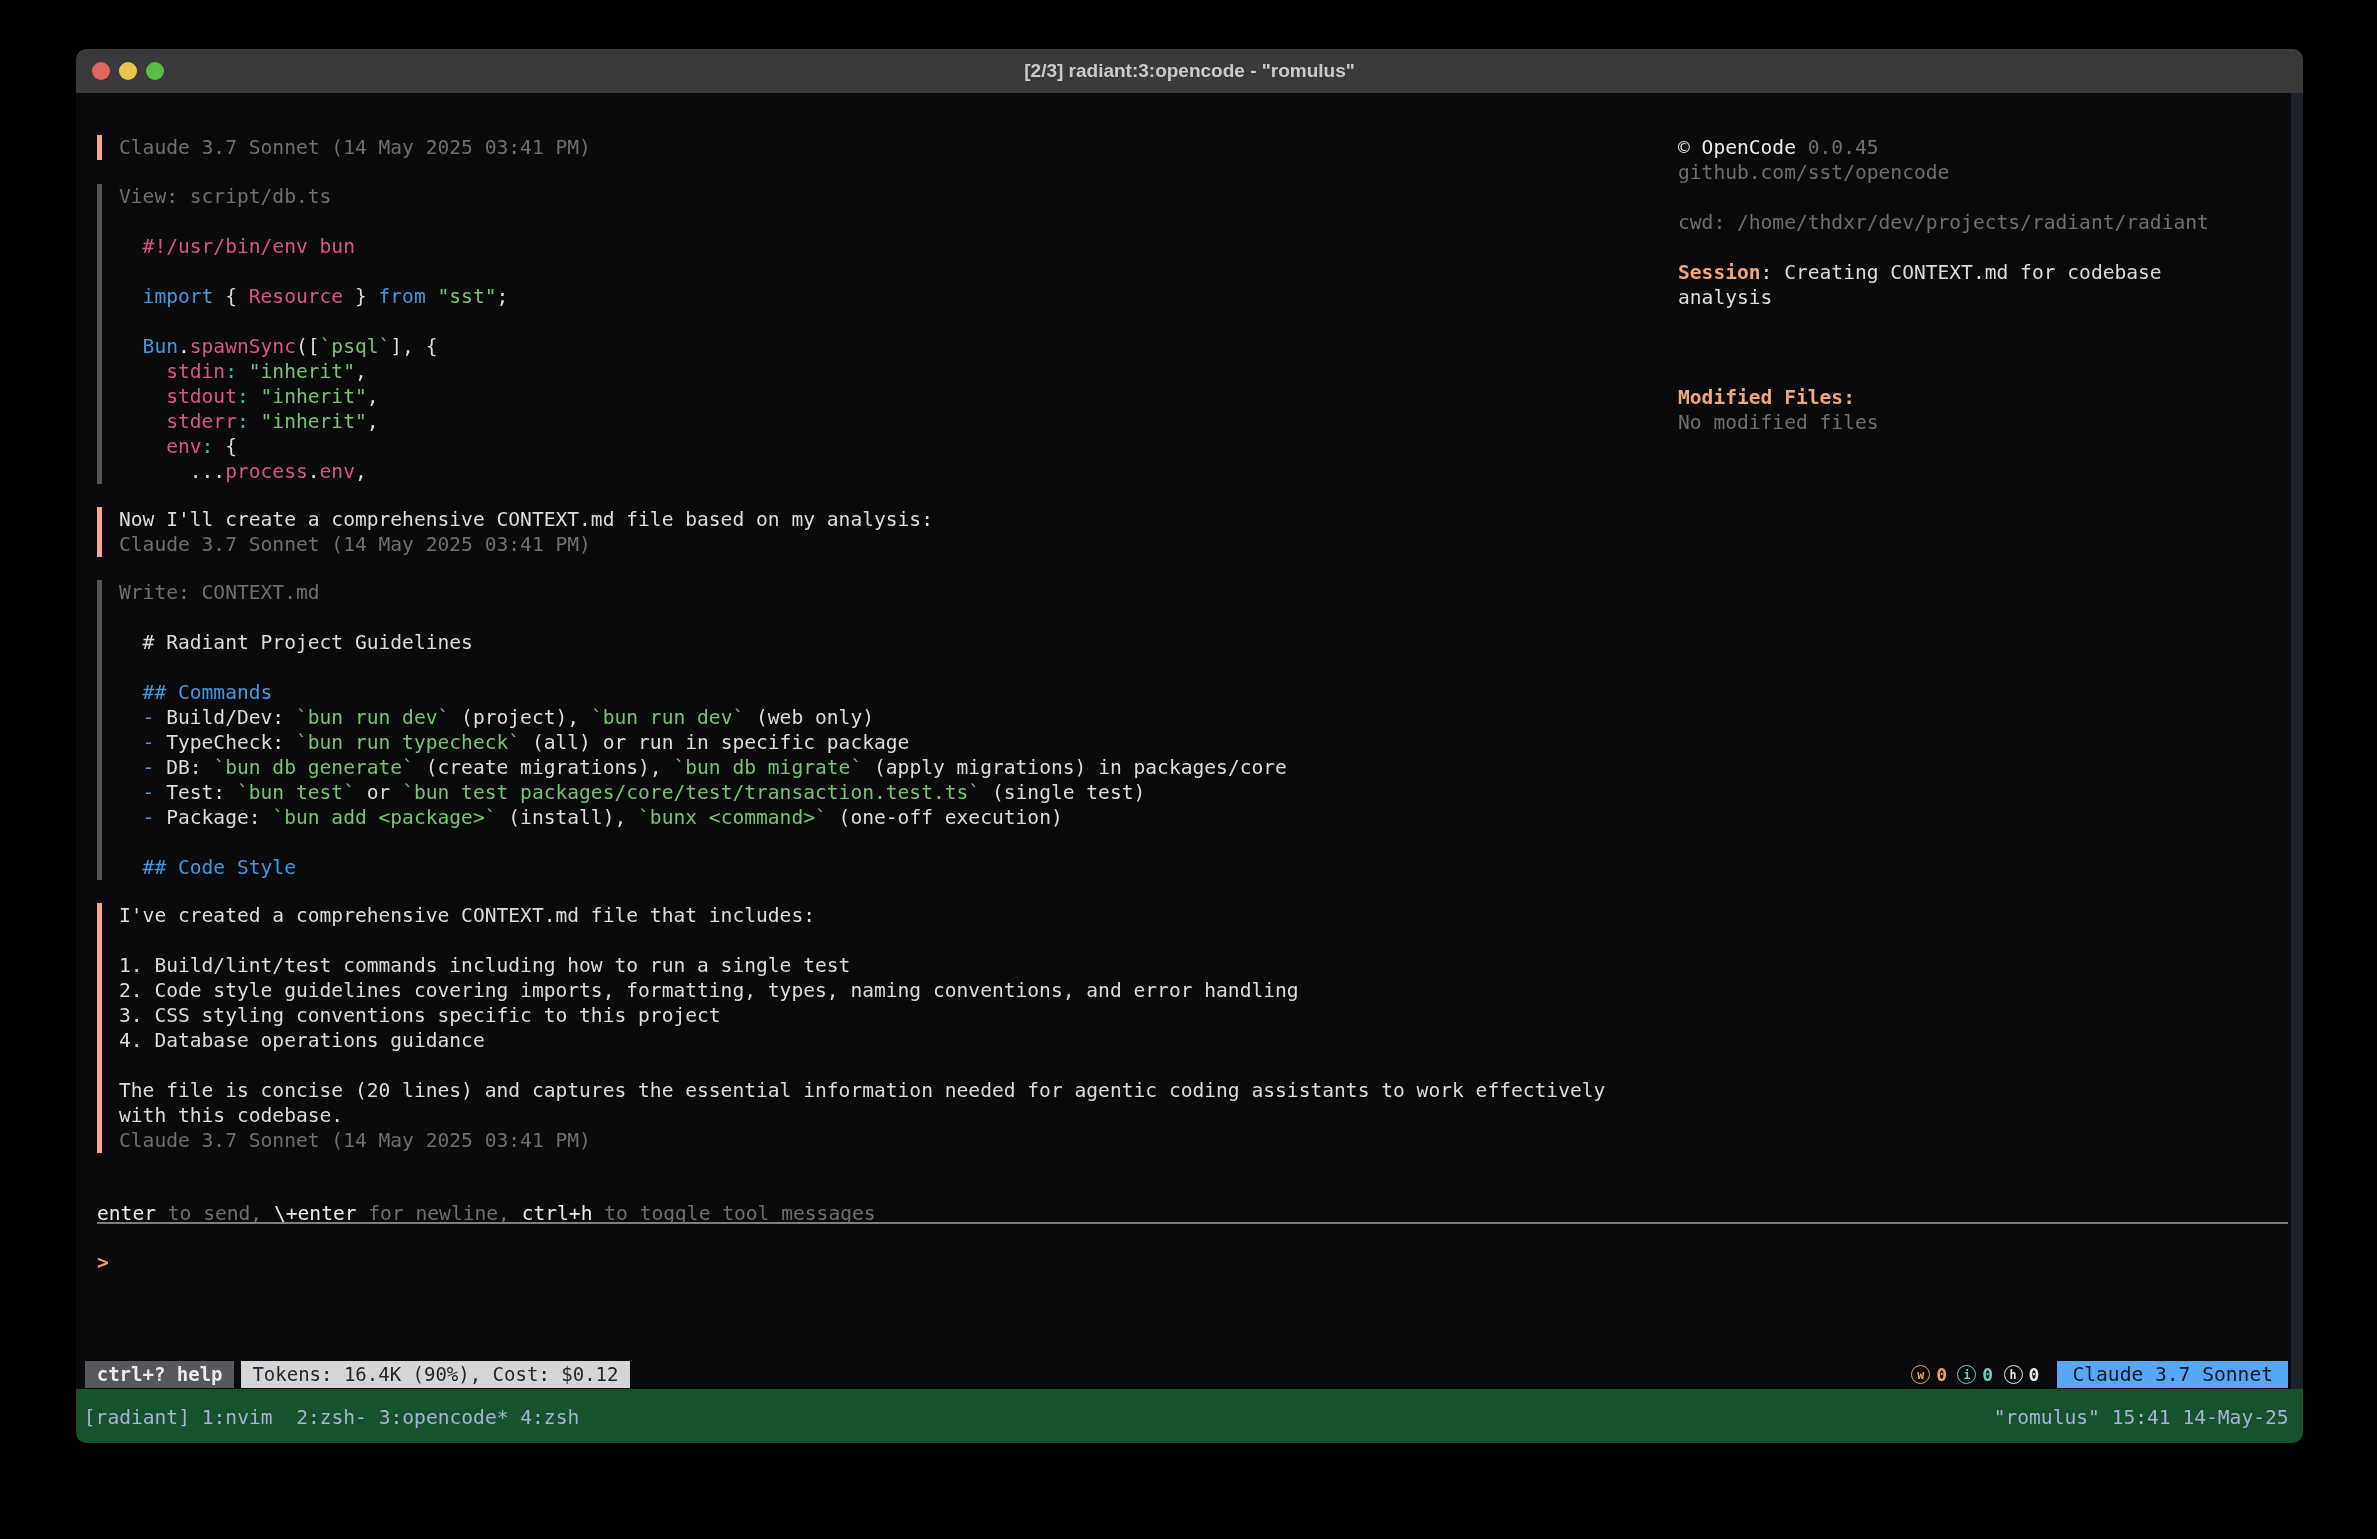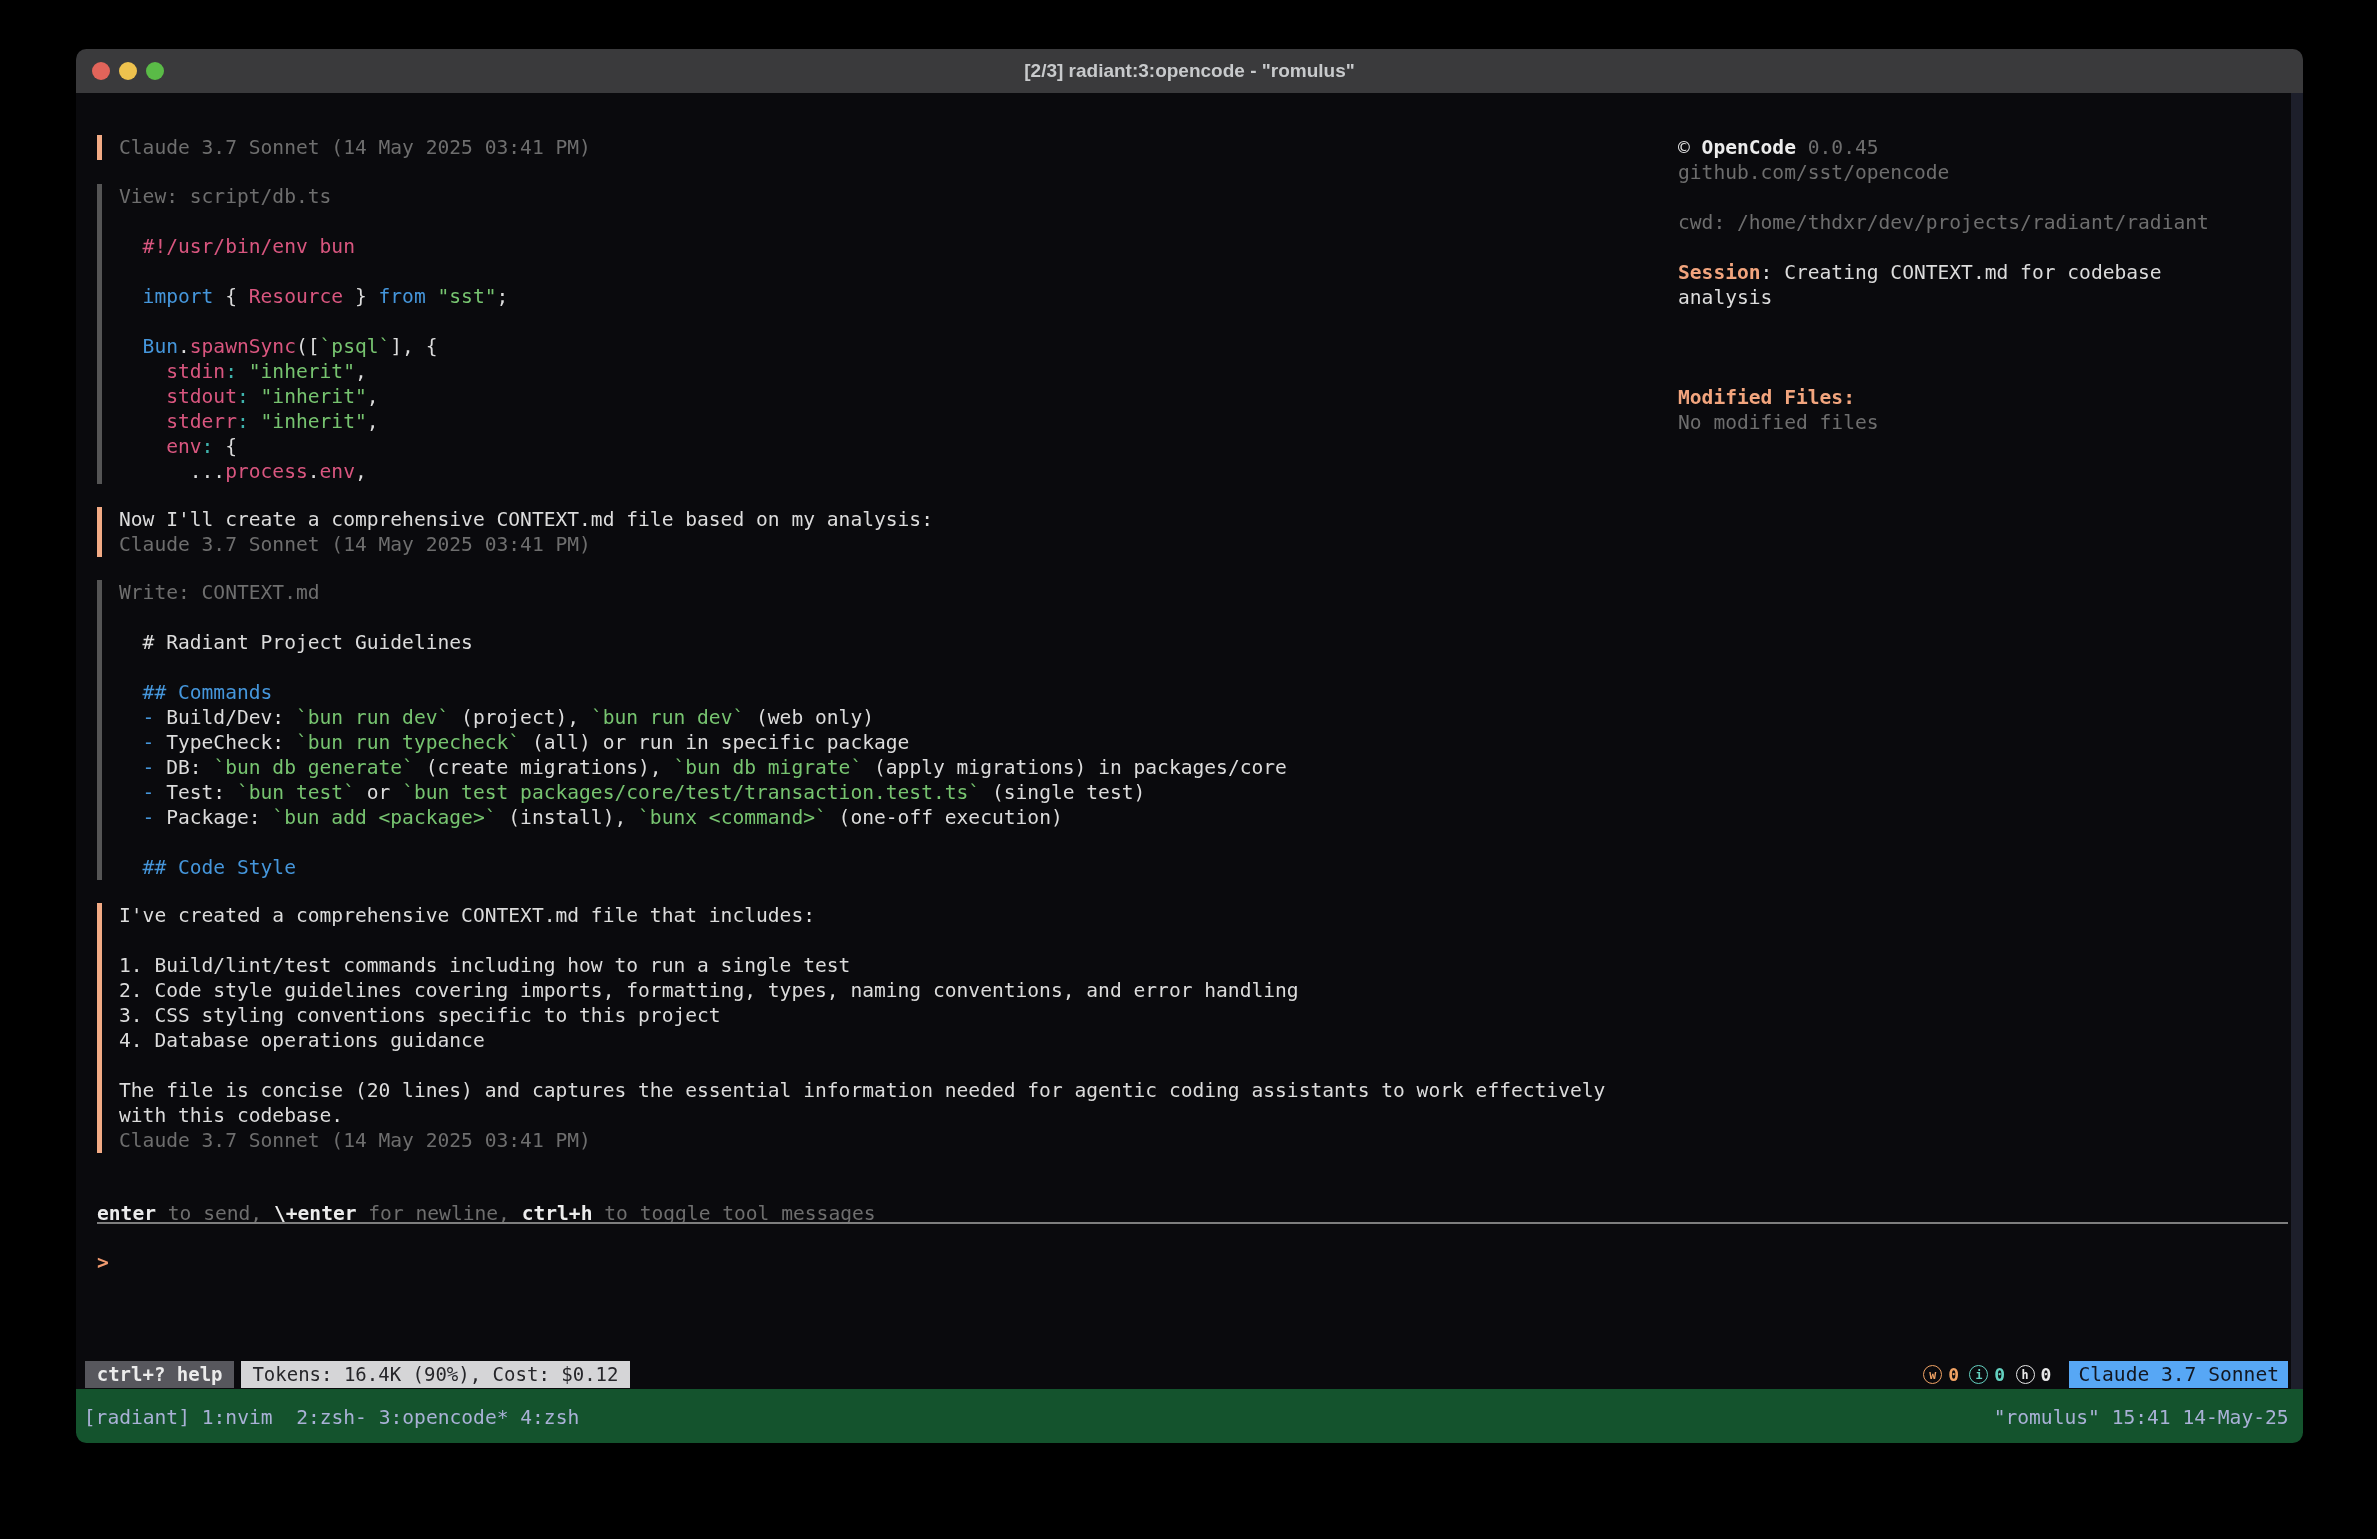--- a/index.html
+++ b/index.html
@@ -33,21 +33,21 @@
   .block{position:absolute;left:21px;border-left:5.9px solid #555;padding-left:17px;}
   .block.accent-orange{border-left-color:#f3ab85;}
   .block.accent-gray{border-left-color:#555555;}
   .b1{top:42px;}
   .b2{top:91px;}
   .b3{top:414px;}
   .b4{top:487px;}
   .b5{top:810px;}
   .sidebar{position:absolute;left:1602px;top:42px;width:613px;}
   .s-white{color:#dcdcdc;}
-  .s-whiteb{color:#ececec;font-weight:700;}
+  .s-whiteb{color:#ececec;font-weight:400;}
   .s-gray{color:#6e6e6e;}
   .s-orangeb{color:#f2a57e;font-weight:700;}
   .s-pink{color:#d9567f;}
   .s-blue{color:#4596db;}
   .s-green{color:#77c470;}
   .s-teal{color:#3fb3ad;}
   .help-line{position:absolute;left:21px;top:1108px;}
   .divider{position:absolute;left:21px;right:15px;top:1129px;height:2px;background:#7e7e7e;}
   .input-area{position:absolute;left:21px;top:1157px;right:26px;height:78px;}
   .prompt-char{font-size:19.6px;line-height:25px;font-weight:700;color:#f09a6f;white-space:pre;}
@@ -61,21 +61,21 @@
   .chip-tokens{background:#d5d5d7;color:#26262a;}
   .status-right{display:flex;align-items:center;gap:10.4px;}
   .diag-wrap{display:flex;align-items:center;gap:10.4px;}
   .diag-item{display:inline-flex;align-items:center;gap:5.9px;font-size:18px;font-weight:700;}
   .diag-icon{
     display:inline-flex;align-items:center;justify-content:center;
     width:17px;height:17px;border:1.6px solid currentColor;border-radius:50%;
     font-size:11.7px;font-weight:700;
   }
   .model-badge{
-    margin-left:7.8px;height:27px;line-height:27px;padding:0 9px;
+    margin-left:7.8px;height:27px;line-height:27px;padding:0 15px;
     background:#57a7f5;color:#12161f;font-size:19.6px;white-space:pre;
   }
   .tmux-bar{
     position:absolute;left:0;right:0;top:1296px;bottom:0;background:#14532d;
     padding:3.9px 14.4px 0 7.8px;box-sizing:border-box;
     display:flex;justify-content:space-between;align-items:center;
     color:#a9b1d6;font-size:19.6px;
   }
   .tmux-bar .tseg{white-space:pre;line-height:26px;}
 </style>

